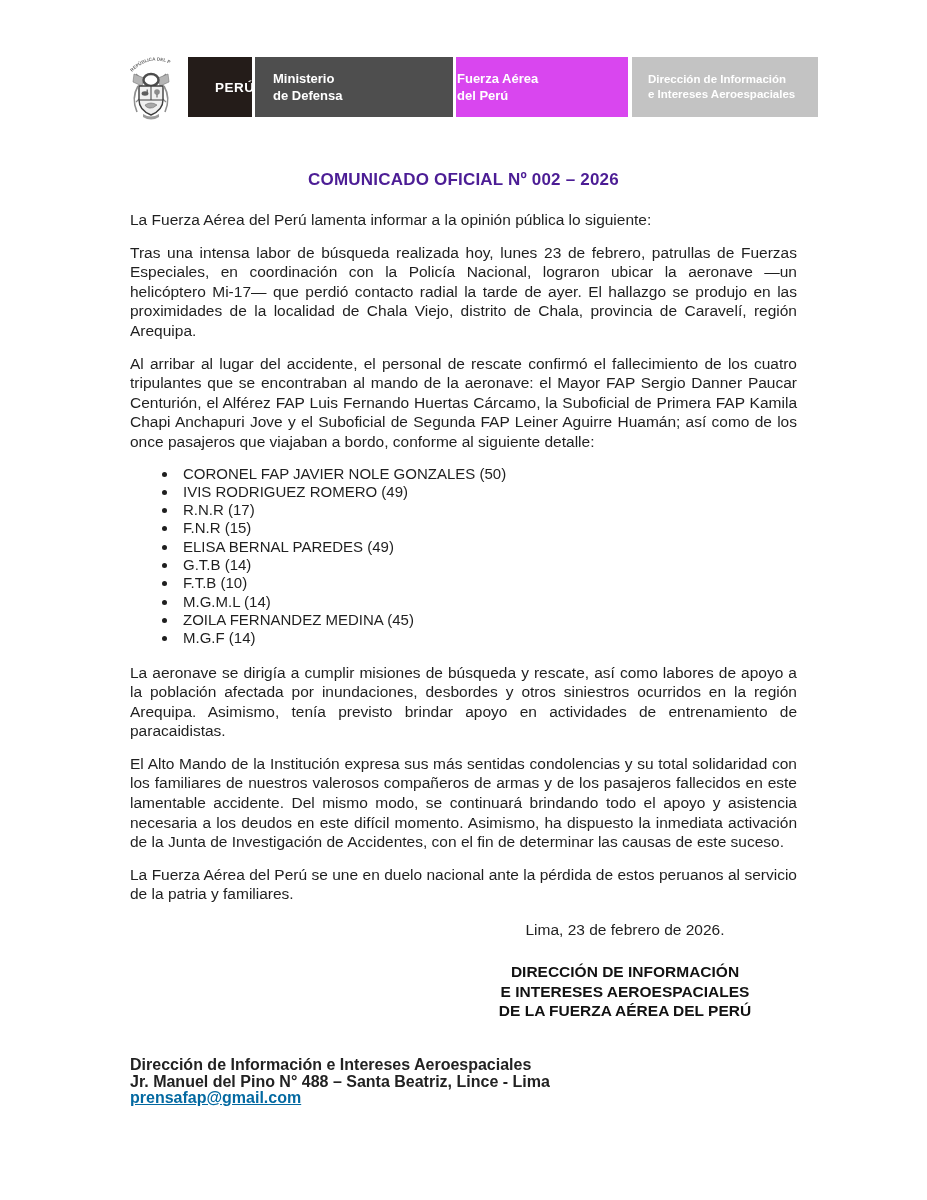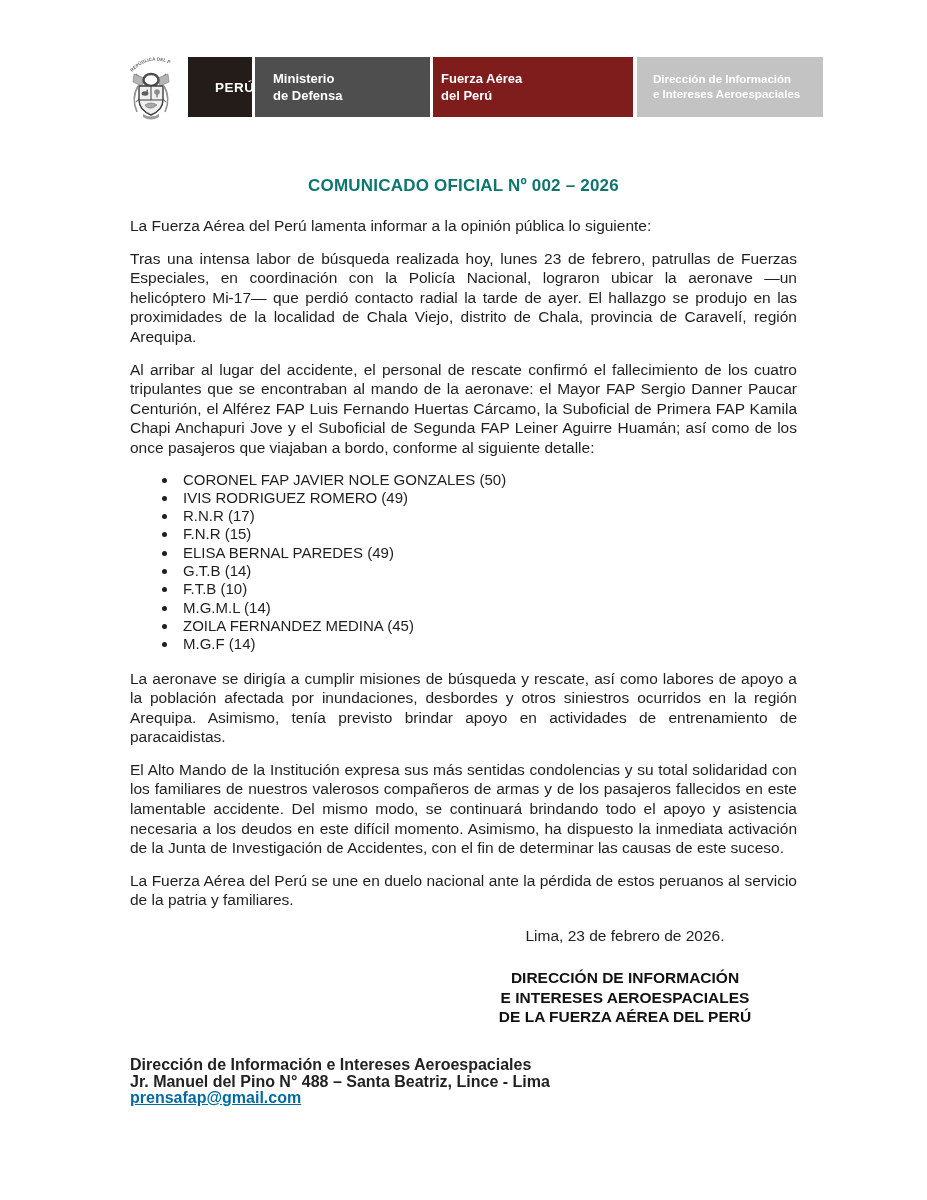--- a/index.html
+++ b/index.html
@@ -12,30 +12,30 @@
   .header { position:absolute; top:52px; left:128px; height:72px; display:flex; align-items:flex-start; }
   .emblem { width:46px; height:72px; flex:0 0 auto; }
   .hblock {
     margin-top:5px; height:60px; box-sizing:border-box;
     display:flex; flex-direction:column; justify-content:center;
     color:#ffffff; font-weight:bold;
   }
   .hblock .l { font-size:13px; line-height:17px; white-space:nowrap; }
   .b-peru { width:64px; margin-left:14px; background:#241c19; padding-left:27px; }
   .b-peru .l { font-size:13.5px; letter-spacing:0.5px; }
-  .b-min  { width:175px; margin-left:3px; background:#4e4e4e; padding-left:18px; }
-  .b-fap  { width:200px; margin-left:3px; background:#7f1d1d; padding-left:8px; }
+  .b-min  { width:198px; margin-left:3px; background:#4e4e4e; padding-left:18px; }
+  .b-fap  { width:172px; margin-left:3px; background:#d946ef; padding-left:1px; }
   .b-dir  { width:186px; margin-left:4px; background:#c3c3c3; padding-left:16px; }
   .b-dir .l { font-size:11.5px; line-height:15px; }
 
   
   .content { position:absolute; top:170px; left:130px; width:667px; }
   .title {
-    margin:6px 0 20px; text-align:center; font-size:17px; font-weight:bold;
-    color:#0f766e; letter-spacing:0.2px;
+    margin:0 0 20px; text-align:center; font-size:17px; font-weight:bold;
+    color:#4c1d95; letter-spacing:0.2px;
   }
   p.body { margin:12px 0 13px; font-size:15.5px; line-height:19.6px; text-align:justify; }
   p.intro { text-align:left; }
 
   ul.passengers { margin:2px 0 15px; padding:0 0 0 53px; list-style:none; }
   ul.passengers li {
     position:relative; font-size:15px; line-height:18.3px; color:#1f1f1f;
   }
   ul.passengers li::before {
     content:""; position:absolute; left:-21px; top:7px;

